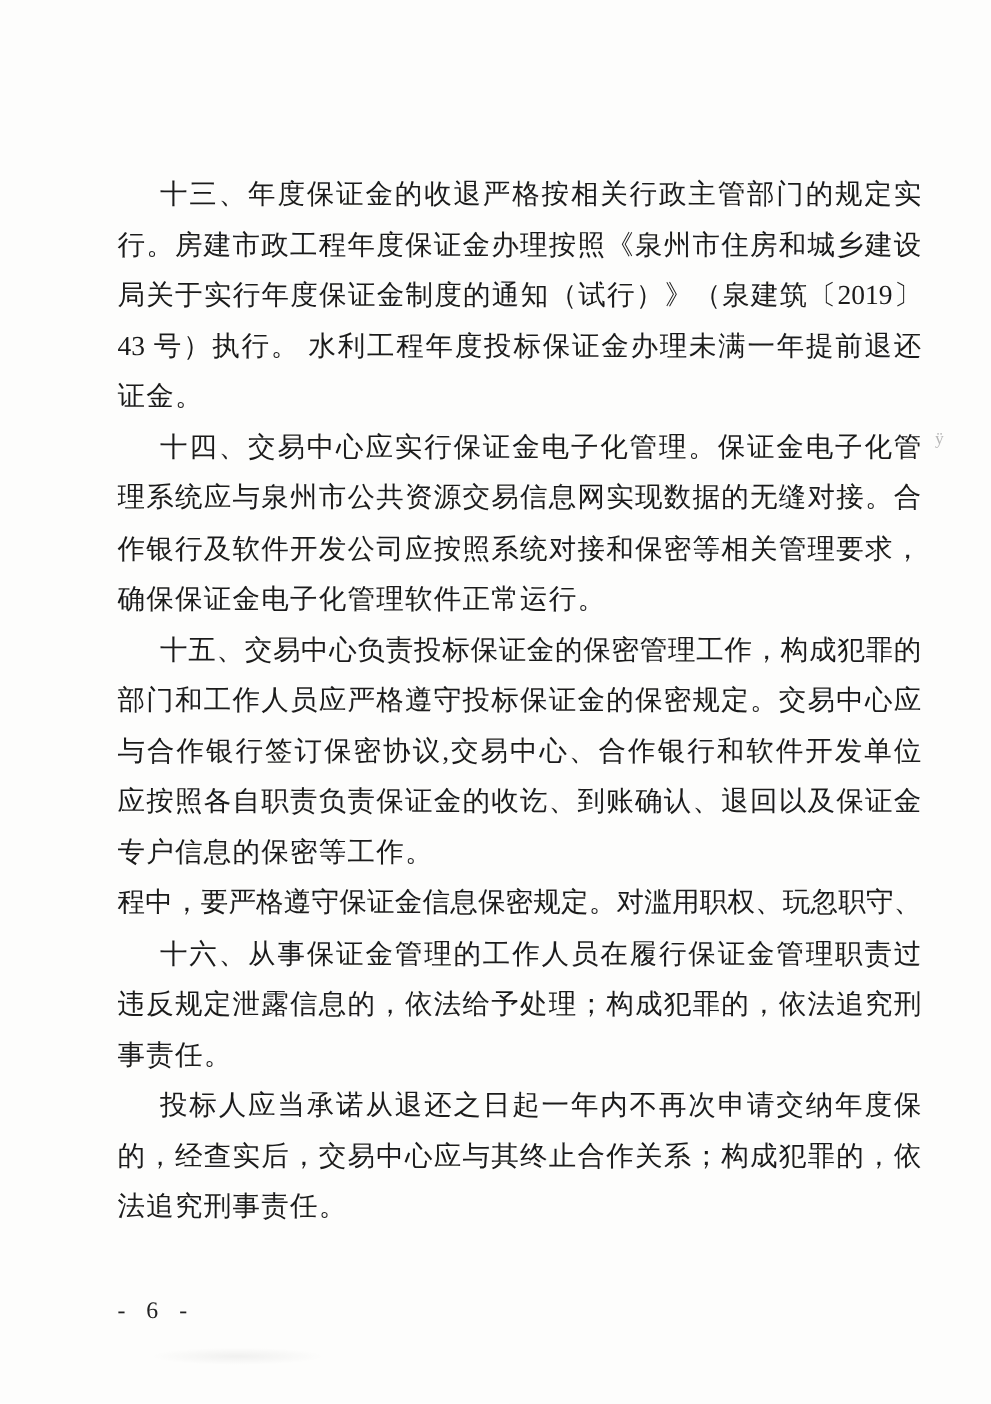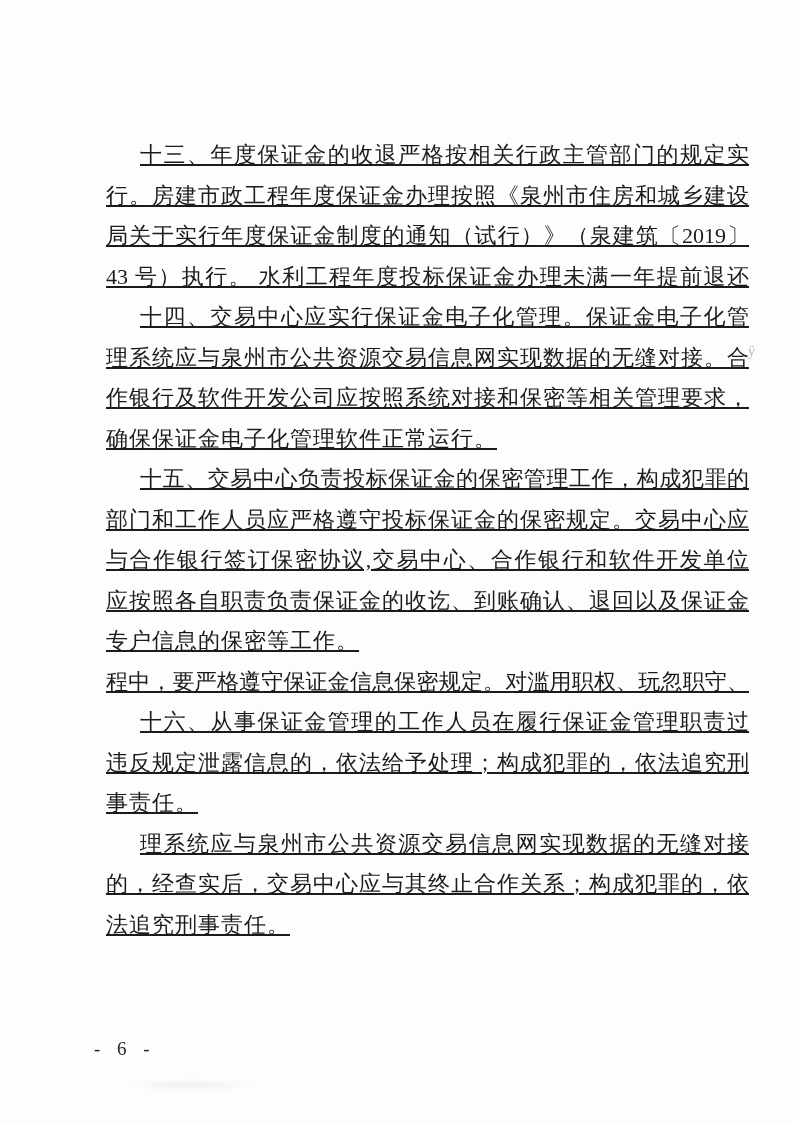--- a/index.html
+++ b/index.html
@@ -11,26 +11,25 @@
   .page {
     position: relative;
     width: 793px;
     height: 1123px;
     background: #fdfdfc;
     overflow: hidden;
     color: #1b1b1b;
   }
   .text-block {
     position: absolute;
-    left: 106px;
+    left: 94px;
     top: 135px;
     width: 643px;
     font-size: 22px;
     color: #1b1b1b;
-    text-decoration: underline;
   }
   .para { margin: 0; padding: 0; }
   .line {
     height: 40.5px;
     line-height: 40.5px;
     text-align: justify;
     text-align-last: justify;
     overflow: hidden;
   }
   .line.first { padding-left: 34px; }
@@ -64,20 +63,21 @@
 
 <div class="page">
 
   <div class="text-block">
 
     <div class="para">
       <div class="line first">十三、年度保证金的收退严格按相关行政主管部门的规定实</div>
       <div class="line">行。房建市政工程年度保证金办理按照《泉州市住房和城乡建设</div>
       <div class="line">局关于实行年度保证金制度的通知（试行）》（泉建筑〔2019〕</div>
       <div class="line">43 号）执行。 水利工程年度投标保证金办理未满一年提前退还</div>
+      <div class="line last">证金。</div>
     </div>
 
     <div class="para">
       <div class="line first">十四、交易中心应实行保证金电子化管理。保证金电子化管</div>
       <div class="line">理系统应与泉州市公共资源交易信息网实现数据的无缝对接。合</div>
       <div class="line">作银行及软件开发公司应按照系统对接和保密等相关管理要求，</div>
       <div class="line last">确保保证金电子化管理软件正常运行。</div>
     </div>
 
     <div class="para">
@@ -89,21 +89,21 @@
     </div>
 
     <div class="para">
       <div class="line">程中，要严格遵守保证金信息保密规定。对滥用职权、玩忽职守、</div>
       <div class="line first">十六、从事保证金管理的工作人员在履行保证金管理职责过</div>
       <div class="line">违反规定泄露信息的，依法给予处理；构成犯罪的，依法追究刑</div>
       <div class="line last">事责任。</div>
     </div>
 
     <div class="para">
-      <div class="line first">理系统应与泉州市公共资源交易信息网实现数据的无缝对接</div>
+      <div class="line first">投标人应当承诺从退还之日起一年内不再次申请交纳年度保</div>
       <div class="line">的，经查实后，交易中心应与其终止合作关系；构成犯罪的，依</div>
       <div class="line last">法追究刑事责任。</div>
     </div>
 
   </div>
 
   <div class="artifact">ÿ</div>
   <div class="smudge"></div>
   <div class="page-number">- 6 -</div>
 

